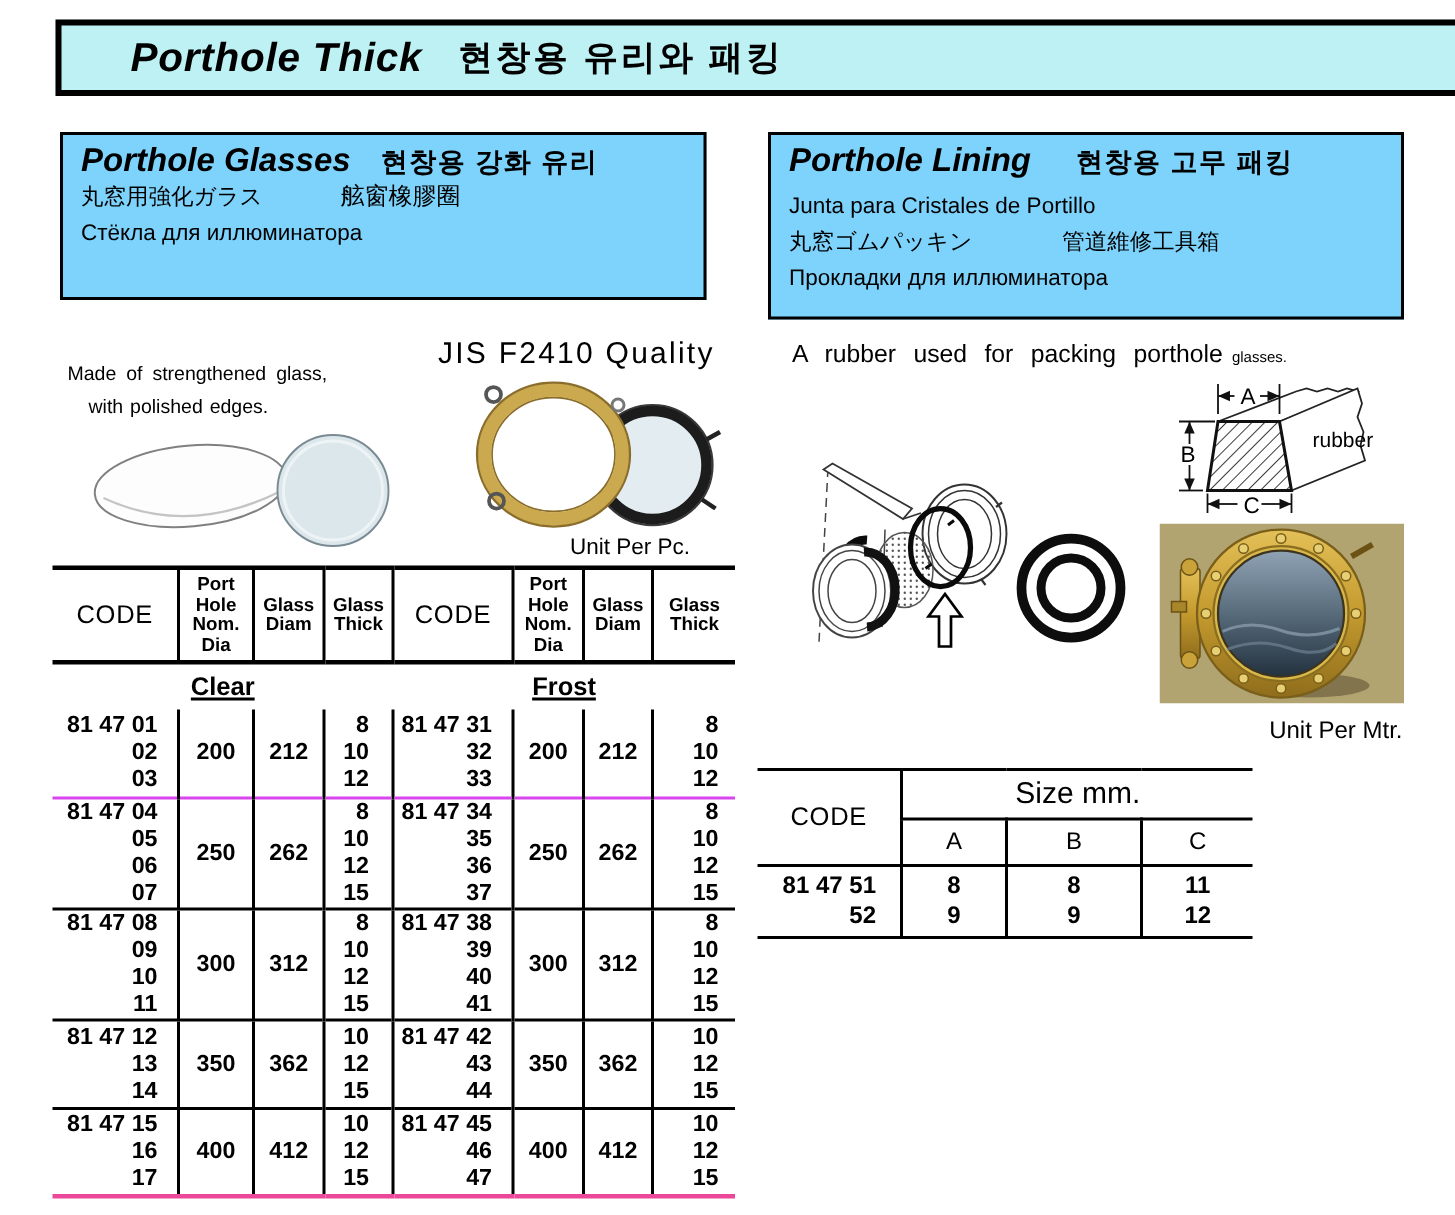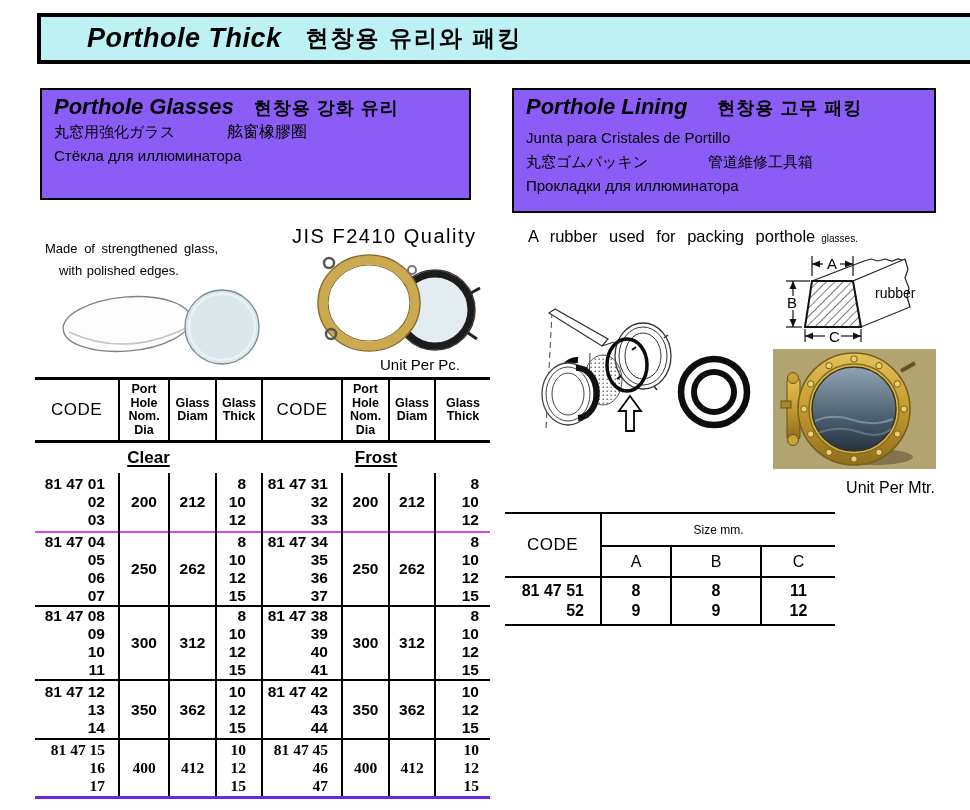--- a/index.html
+++ b/index.html
@@ -6,21 +6,21 @@
   .page{position:relative;width:970px;height:810px;background:#fff;
         font-family:"Liberation Sans","DejaVu Sans",sans-serif;color:#000;overflow:hidden;}
 
   
   .title-bar{position:absolute;left:37px;top:13px;width:890px;height:43px;
              background:#bdf1f3;border:4px solid #000;display:flex;align-items:center;padding-left:46px;}
   .title-en{font-size:27px;font-weight:bold;font-style:italic;letter-spacing:.5px;}
   .title-ko{font-size:23px;font-weight:bold;margin-left:24px;letter-spacing:2px;}
 
   
-  .panel-box{position:absolute;background:#8b5cf6;border:2.5px solid #000;padding:5px 10px 4px 12px;}
+  .panel-box{position:absolute;background:#7dd3fc;border:2.5px solid #000;padding:5px 10px 4px 12px;}
   .panel-glasses{left:40px;top:88px;width:405px;height:99px;}
   .panel-lining{left:512px;top:88px;width:398px;height:112px;}
   .pb-row{display:flex;align-items:baseline;line-height:24px;}
   .pb-title-en{font-size:22px;font-weight:bold;font-style:italic;}
   .pb-title-ko{font-size:18px;font-weight:bold;margin-left:20px;letter-spacing:1px;}
   .pb-sm{font-size:15px;}
   .pb-bold{font-weight:normal;}
 
   
   .made-note{position:absolute;left:45px;top:238px;width:235px;font-size:13px;line-height:22px;word-spacing:3px;}
@@ -42,32 +42,32 @@
   .glasses-table tr.head td{border-top:3px solid #000;border-bottom:3px solid #000;height:60px;text-align:center;}
   .code-h{font-size:17px;letter-spacing:.5px;}
   .sub-h{font-size:12.5px;font-weight:bold;line-height:13.5px;white-space:pre-line;}
   .glasses-table tr.labels td{height:30px;border:none;text-align:center;vertical-align:middle;}
   .grp-label{font-size:17px;font-weight:bold;text-decoration:underline;text-decoration-thickness:2px;text-underline-offset:2px;}
   .glasses-table tr.grp td{font-size:15.5px;font-weight:bold;line-height:18px;white-space:pre-line;}
   .glasses-table tr.g0 td{height:58px;}
   .glasses-table tr.g1 td{height:72px;border-top:2px solid #d946ef;}
   .glasses-table tr.g2 td{height:70px;border-top:2px solid #000;}
   .glasses-table tr.g3 td{height:57px;border-top:2px solid #000;}
-  .glasses-table tr.g4 td{height:56px;border-top:2px solid #000;border-bottom:3px solid #6d28d9;font-family:Liberation Serif, serif;}
+  .glasses-table tr.g4 td{height:56px;border-top:2px solid #000;border-bottom:3px solid #ec4899;}
   td.codecell{text-align:right;padding-right:13px;}
   td.numcell{text-align:center;}
   td.thickcell{text-align:right;padding-right:15px;}
   td.thickcell2{text-align:right;padding-right:11px;}
 
   
   .lining-table{position:absolute;left:505px;top:512px;width:330px;}
   .lining-table td{text-align:center;}
   .lt-top td{border-top:2.5px solid #000;}
   .lt-codeh{font-size:17px;letter-spacing:.5px;border-bottom:2.5px solid #000;}
-  .lt-size{font-size:12px;height:31px;border-bottom:2px solid #000;}
+  .lt-size{font-size:20px;height:31px;border-bottom:2px solid #000;}
   .lt-abc td{height:29px;font-size:16px;border-bottom:2.5px solid #000;}
   .lt-data td{height:46px;font-size:16px;font-weight:bold;line-height:20px;white-space:pre-line;border-bottom:2.5px solid #000;}
   .lt-codes{text-align:right !important;padding-right:16px !important;}
 
   .abs{position:absolute;}
 </style>
 </head>
 <body>
 
 <div class="page">

